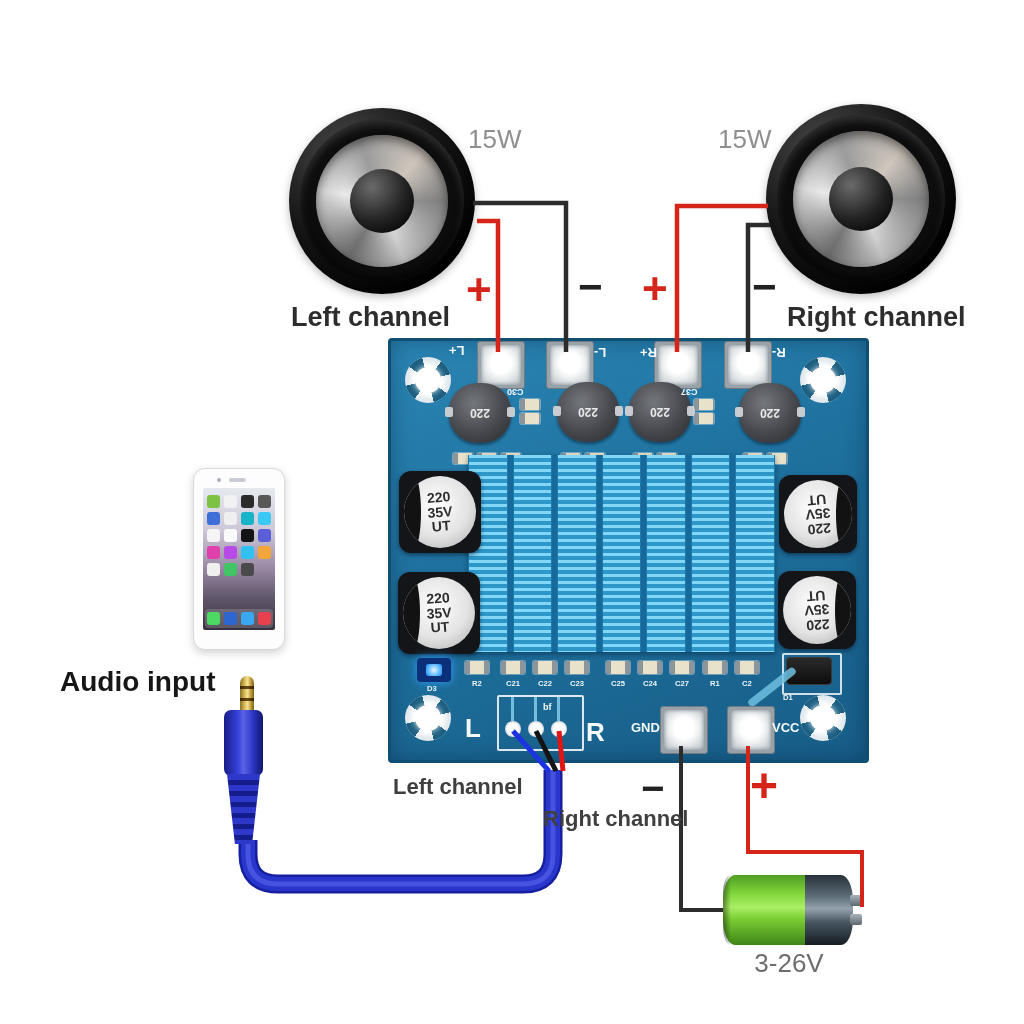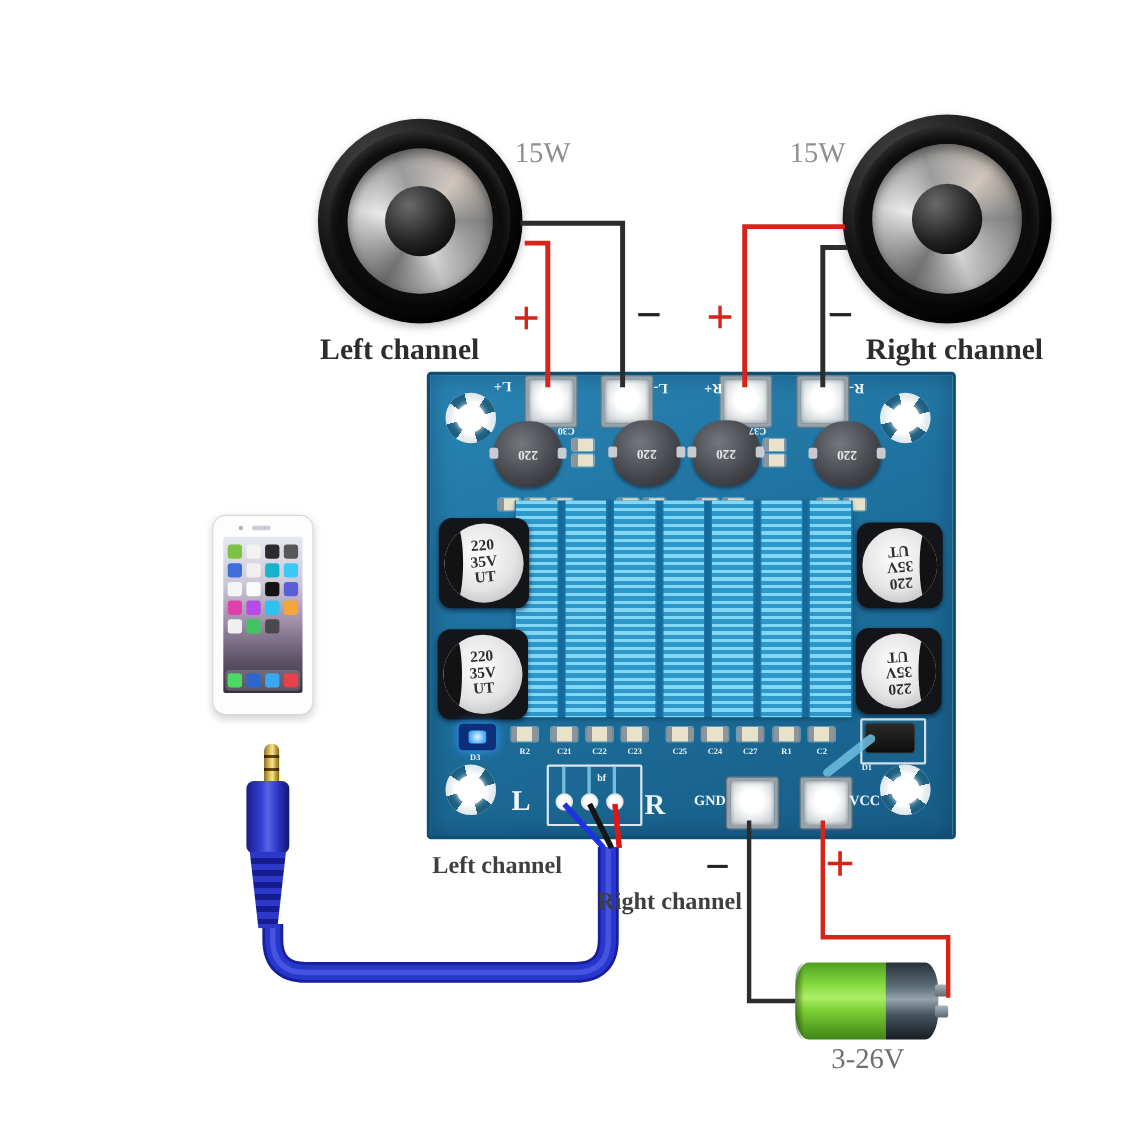--- a/index.html
+++ b/index.html
@@ -1,17 +1,17 @@
 <!DOCTYPE html>
 <html><head>
 <meta charset="utf-8">
 <style>
   html,body{margin:0;padding:0;background:#fff;}
   .stage{position:relative;width:1024px;height:1024px;background:#ffffff;overflow:hidden;
-         font-family:Liberation Serif, serif;}
+         font-family:Liberation Sans, sans-serif;}
 
   
   svg.wires{position:absolute;left:0;top:0;z-index:5;pointer-events:none;}
 
   
   .lbl{position:absolute;color:#2d2d2d;font-weight:bold;white-space:nowrap;}
   .gray{color:#8f8f8f;font-weight:normal;}
   .sign{position:absolute;font-weight:bold;line-height:1;z-index:6;}
   .red{color:#d5251b;}
   .blk{color:#222;}
@@ -347,20 +347,21 @@
           <div class="app-icon" style="visibility: hidden;"></div>
         </div>
       <div class="dock">
           <div class="app-icon" style="background: rgb(76, 217, 100);"></div>
           <div class="app-icon" style="background: rgb(46, 102, 208);"></div>
           <div class="app-icon" style="background: rgb(58, 168, 240);"></div>
           <div class="app-icon" style="background: rgb(232, 64, 79);"></div>
         </div>
     </div>
   </div>
+  <div class="lbl" style="left:60px;top:666px;font-size:28px;color:#161616;">Audio input</div>
 
   <div class="jack">
     <div class="jack-tip"></div>
     <div class="jack-body"></div>
     <div class="jack-ridges"></div>
   </div>
 
   <div class="lbl" style="left:393px;top:774px;font-size:22px;color:#3f3f3f;z-index:6;">Left channel</div>
   <div class="lbl" style="left:543px;top:806px;font-size:22px;color:#3f3f3f;z-index:6;">Right channel</div>
   <div class="sign blk" style="left:641px;top:768px;font-size:40px;">−</div>

